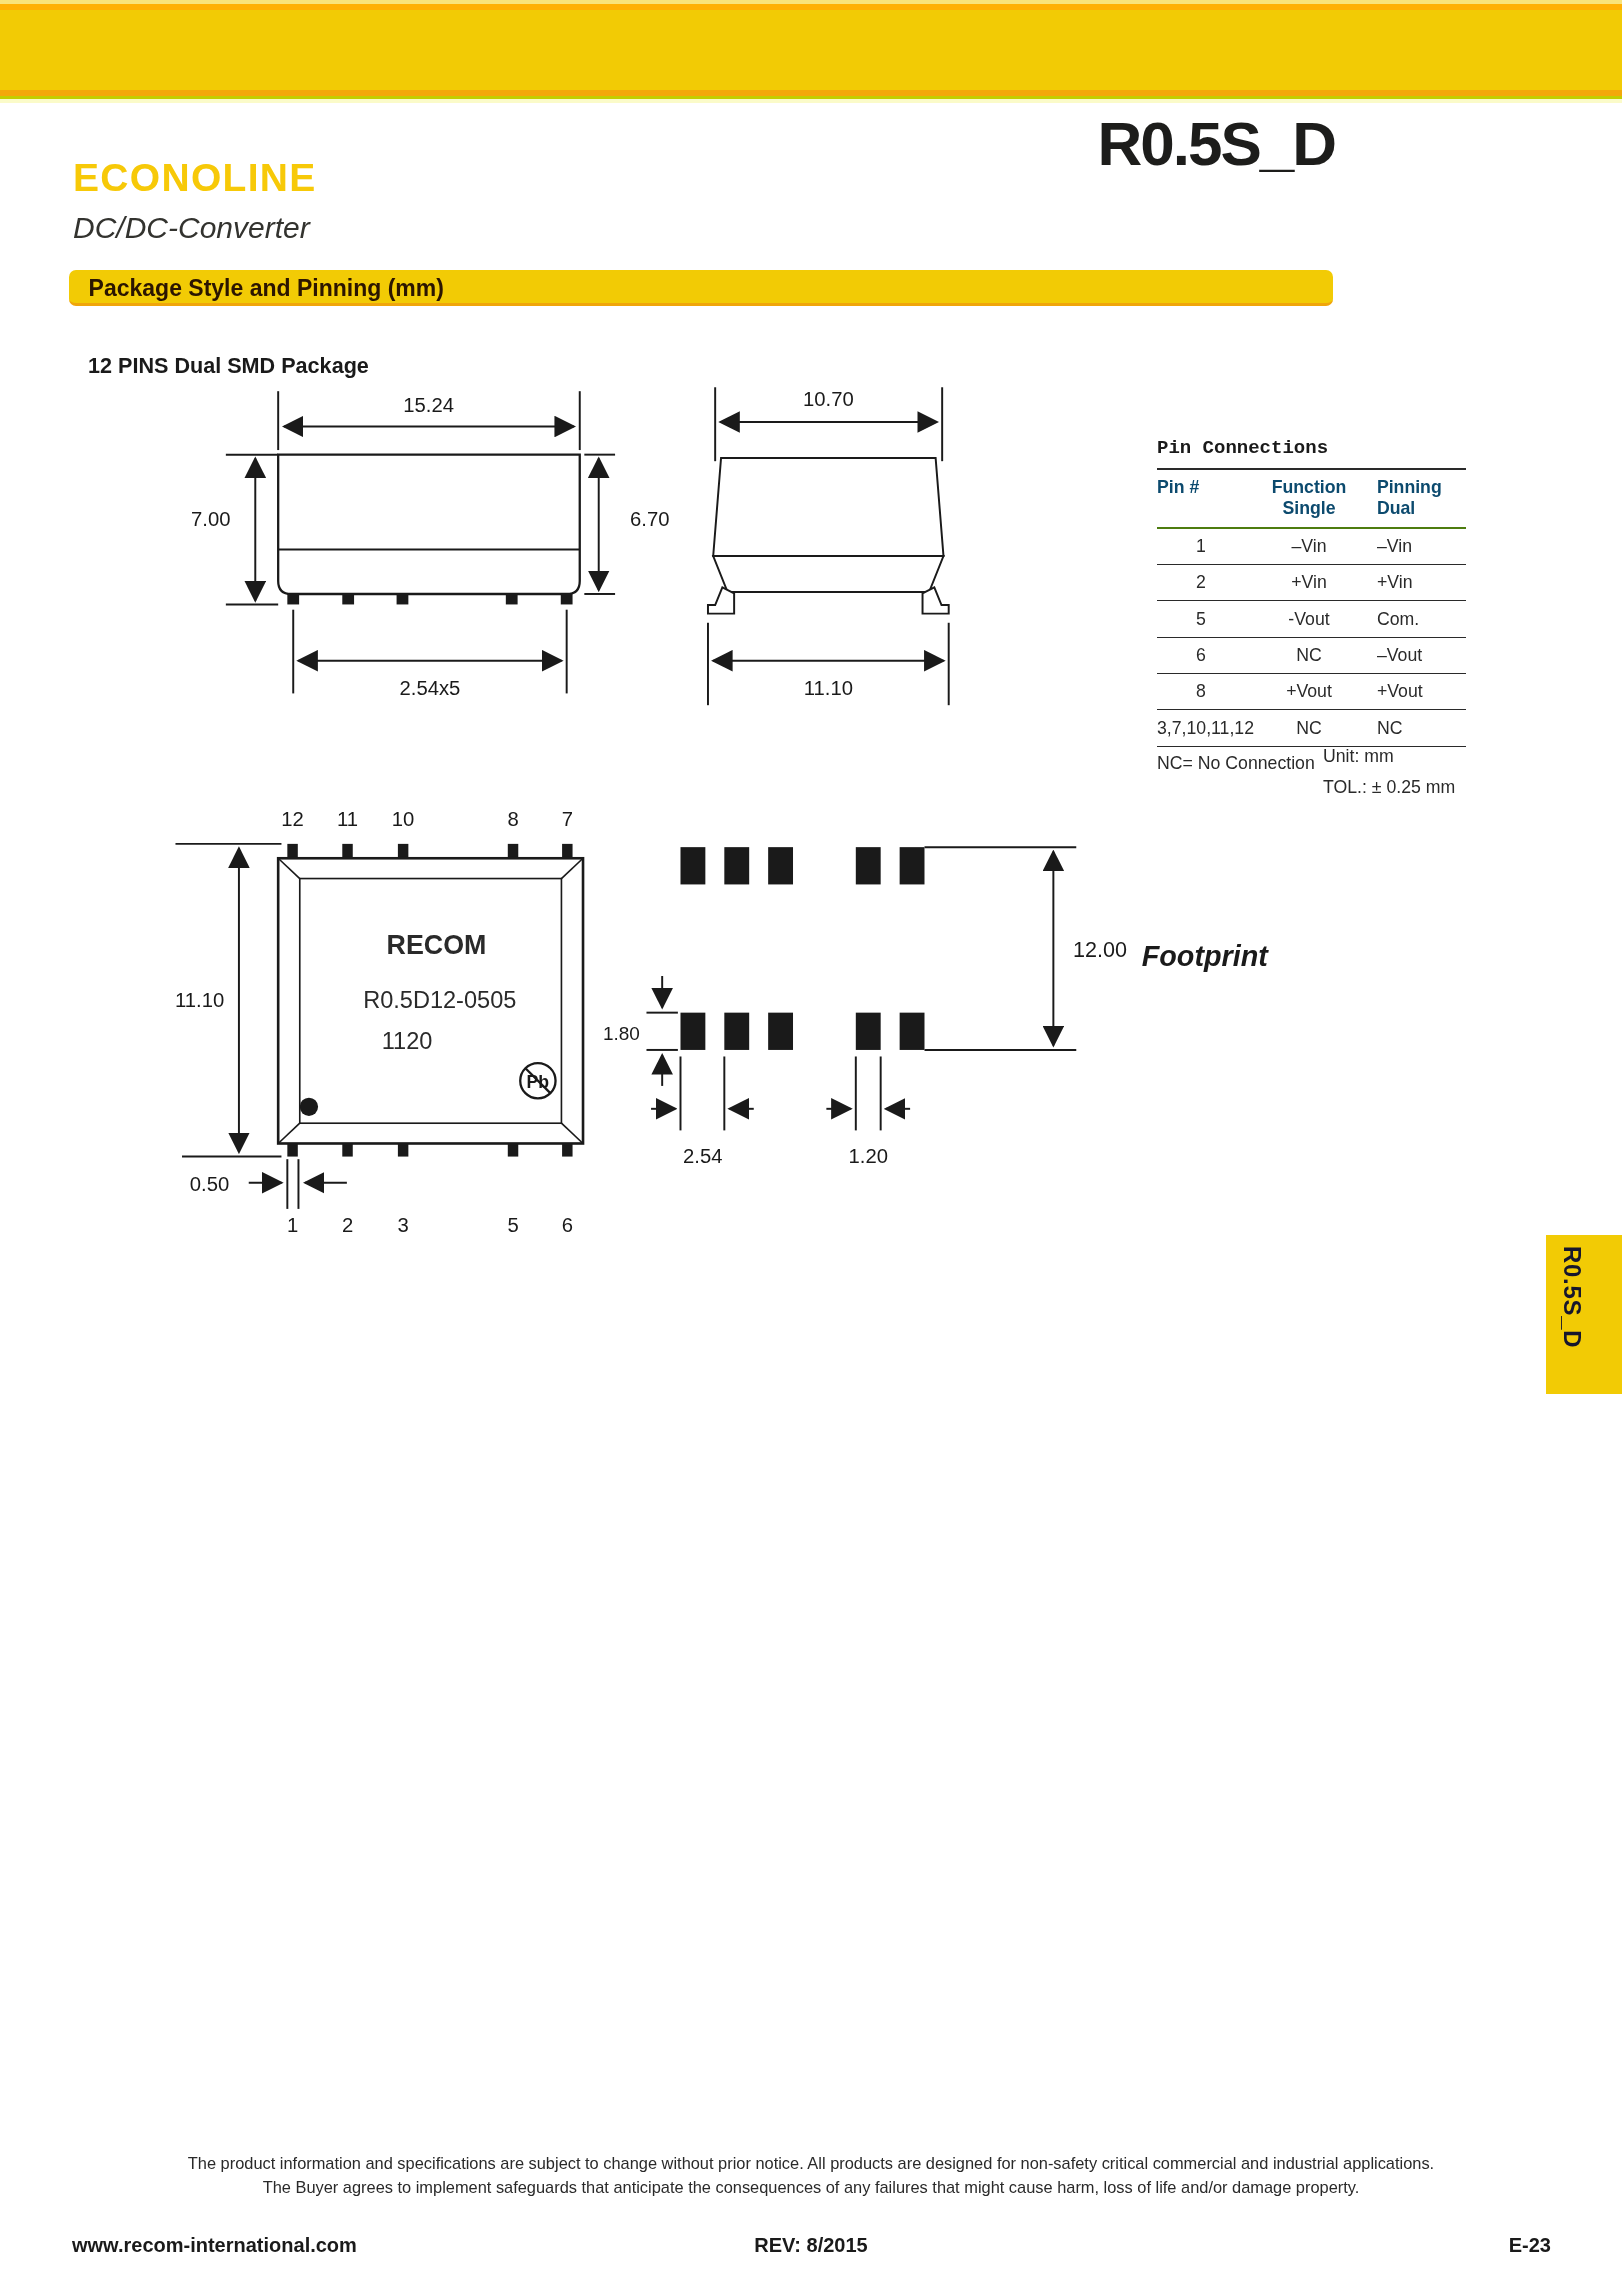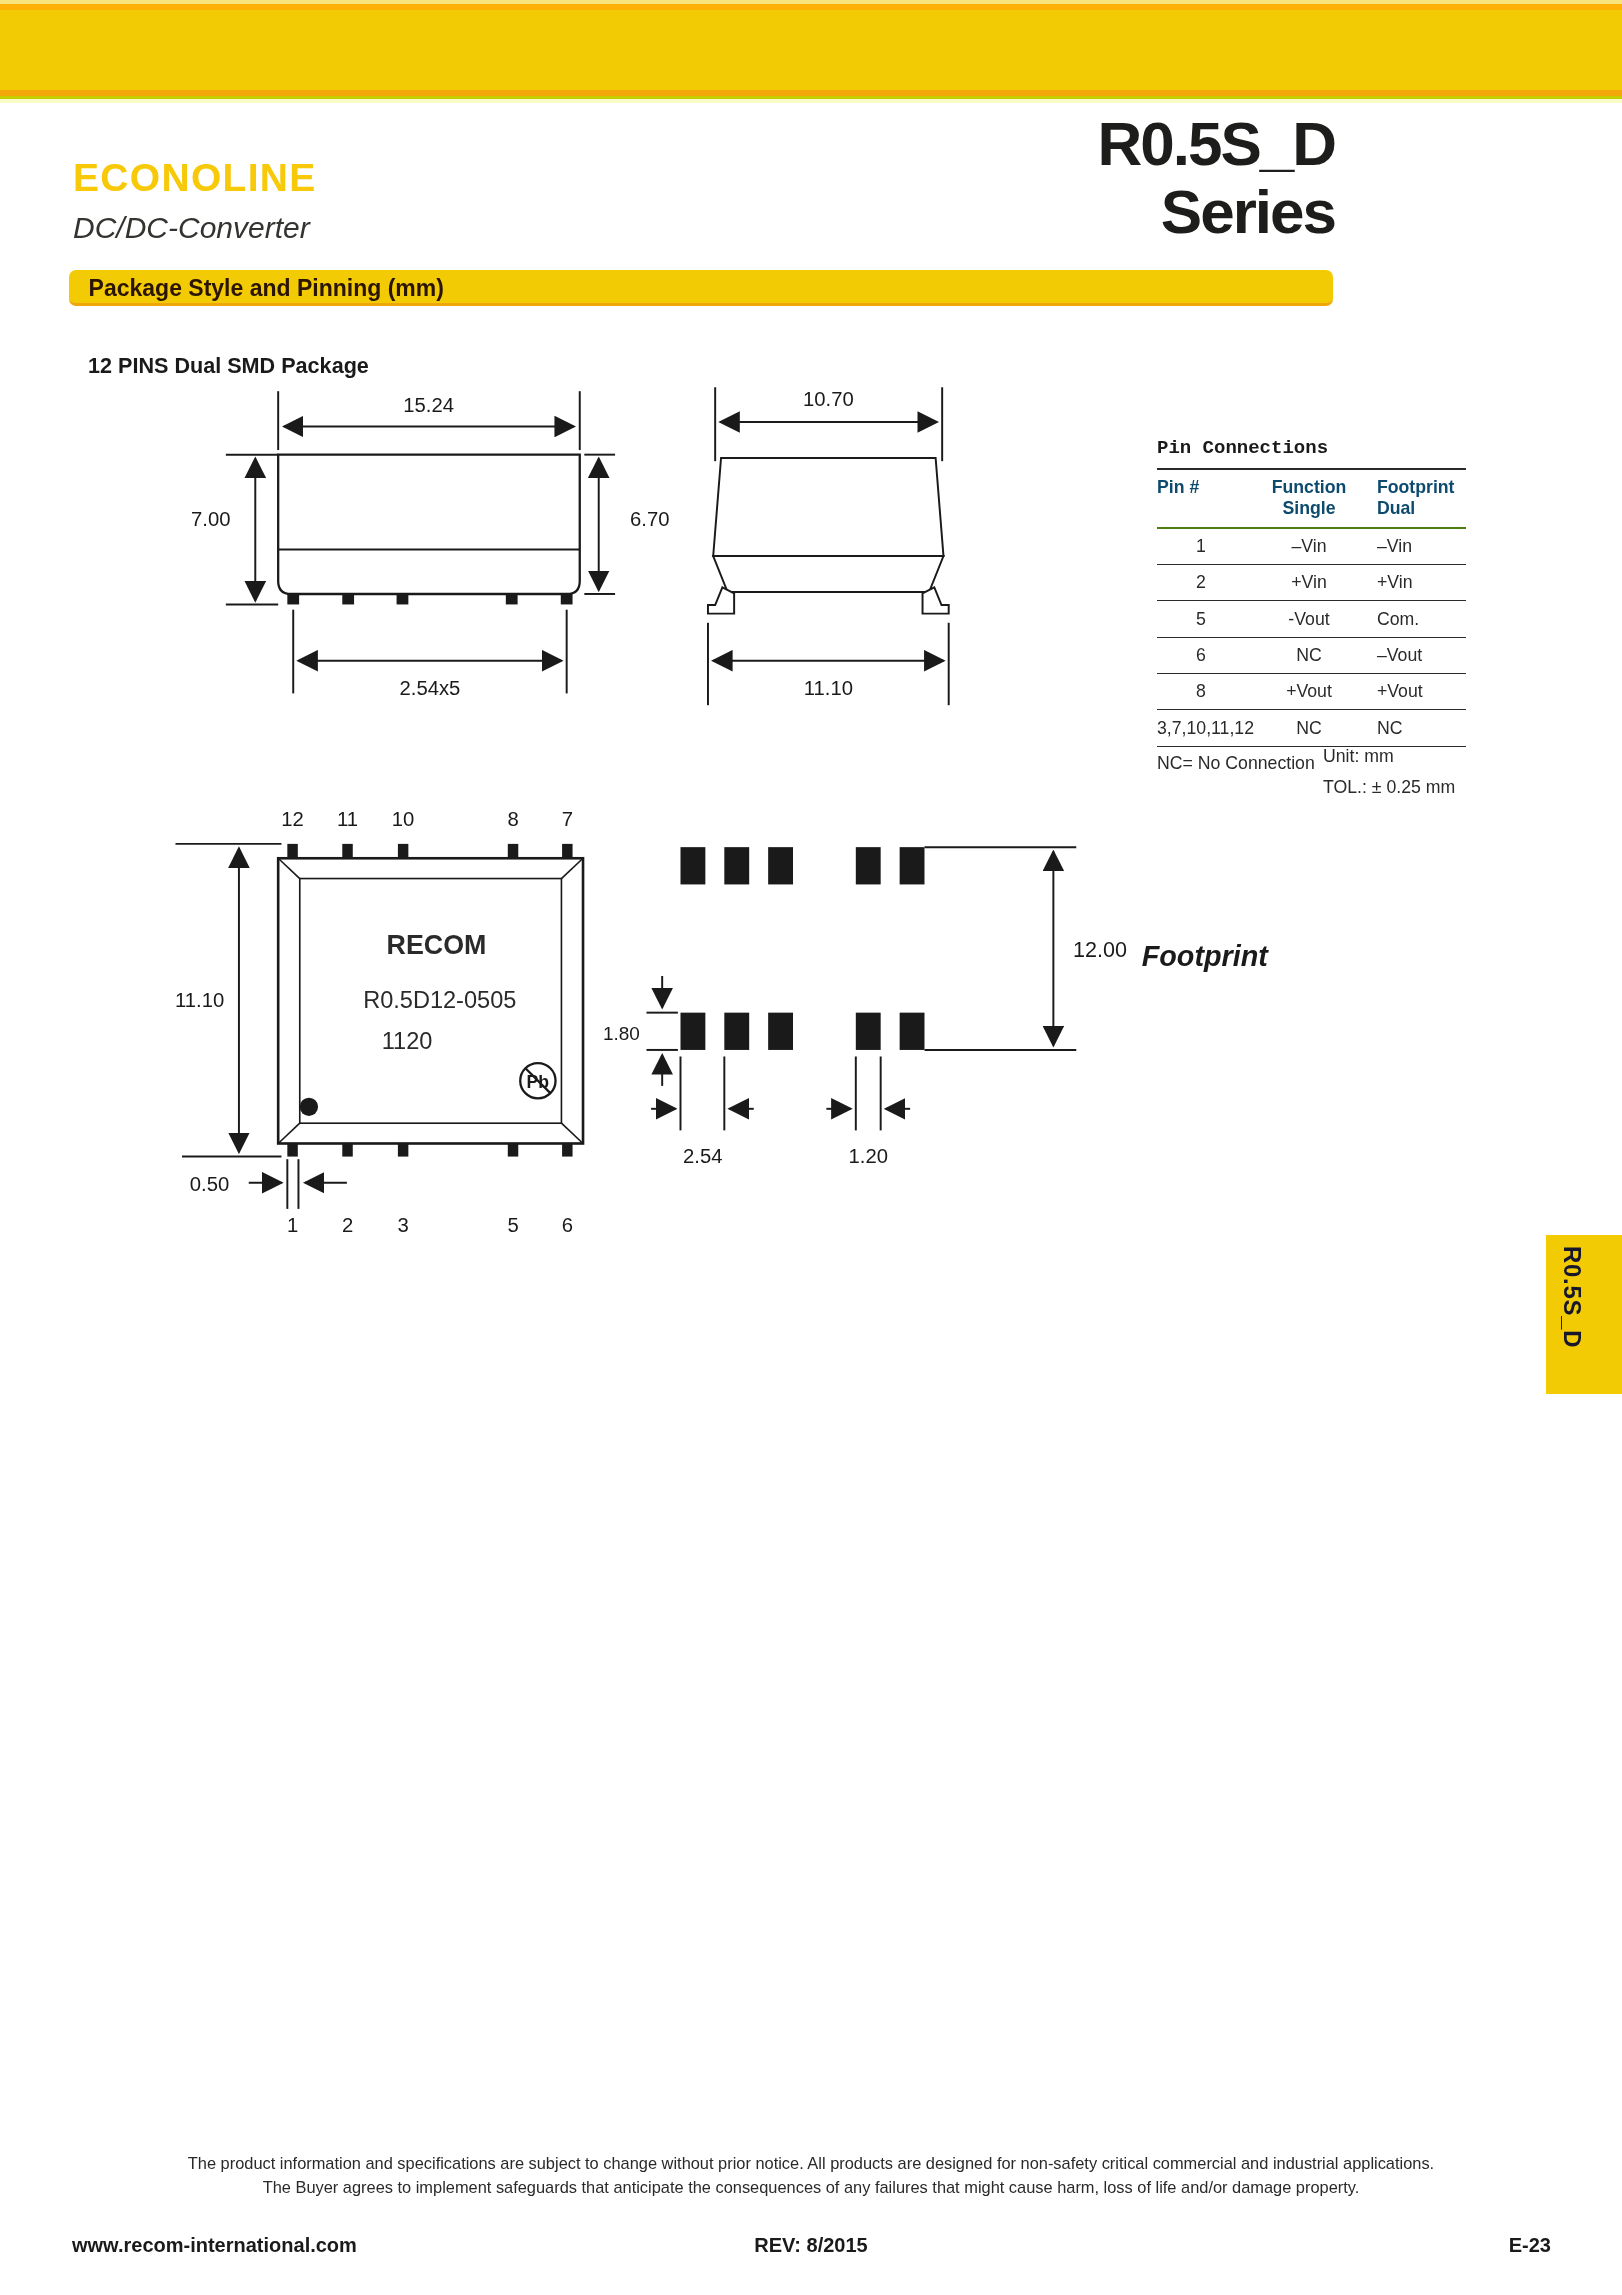--- a/index.html
+++ b/index.html
@@ -87,21 +87,20 @@
 <body>
 
 <div class="page">
 
   <div class="band"></div>
 
   <div class="brand">ECONOLINE</div>
   <div class="subtitle">DC/DC-Converter</div>
   <div class="series-title">
     <div>R0.5S_D</div>
-    <div>Series</div>
   </div>
 
   <div class="section-bar">Package Style and Pinning (mm)</div>
 
   <div class="pkg-heading">12 PINS Dual SMD Package</div>
 
   <svg class="drawing-svg" width="1622" height="1256" viewBox="0 0 2479 1920">
     <defs>
       <marker id="ahE" viewBox="0 0 10 10" refX="9" refY="5" markerWidth="11" markerHeight="11" orient="auto">
         <path d="M0,0 L10,5 L0,10 z" fill="#1a1a1a"></path>
@@ -277,21 +276,21 @@
       </g>
       <text class="dim" x="1327" y="1778" text-anchor="middle">1.20</text>
     </g>
   </svg>
 
   <div class="pin-table">
     <div class="pt-title">Pin Connections</div>
     <div class="pt-row pt-head">
       <div>Pin #</div>
       <div>Function Single</div>
-      <div>Footprint Dual</div>
+      <div>Pinning Dual</div>
     </div>
     <div class="pt-row">
       <div>1</div>
       <div>–Vin</div>
       <div>–Vin</div>
     </div>
     <div class="pt-row">
       <div>2</div>
       <div>+Vin</div>
       <div>+Vin</div>

